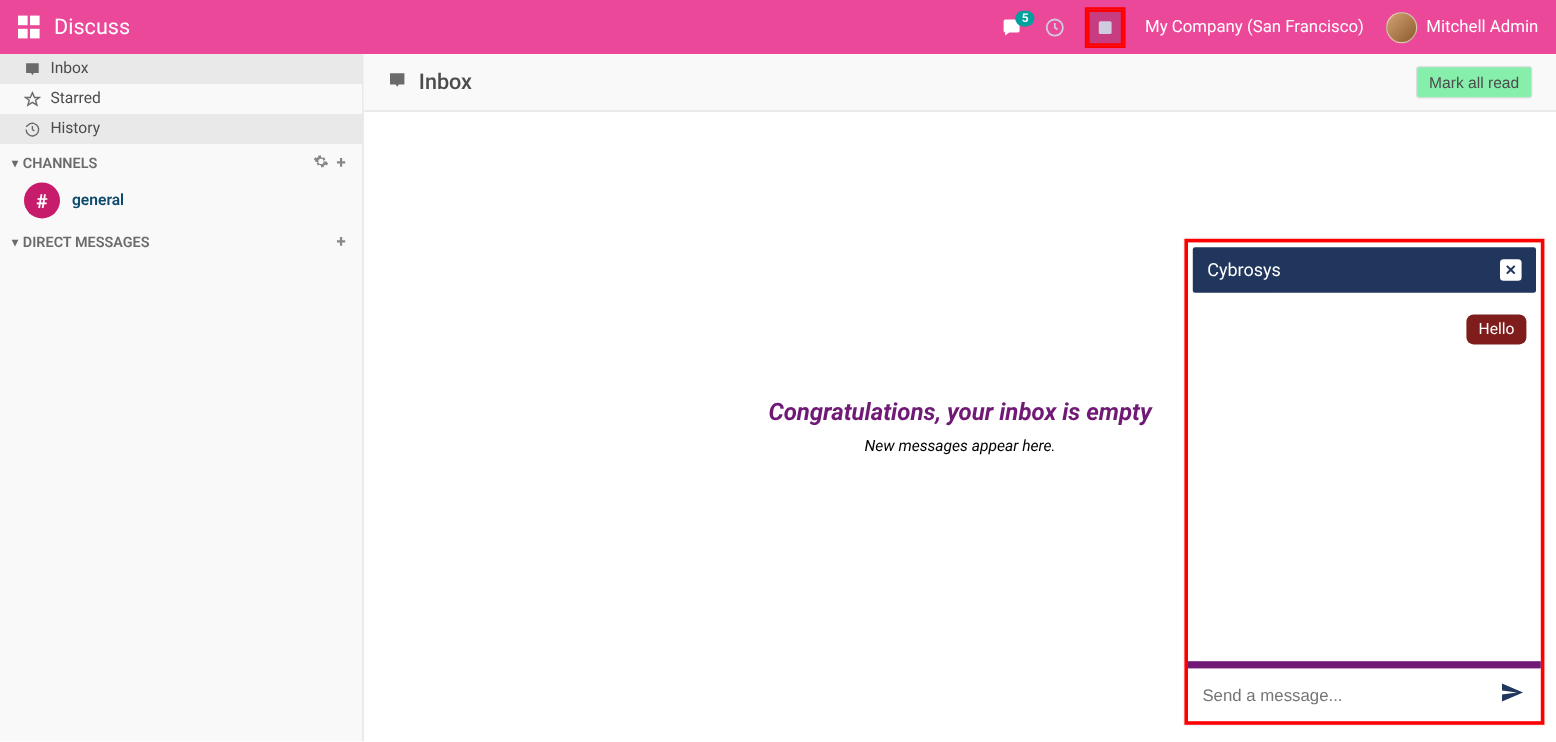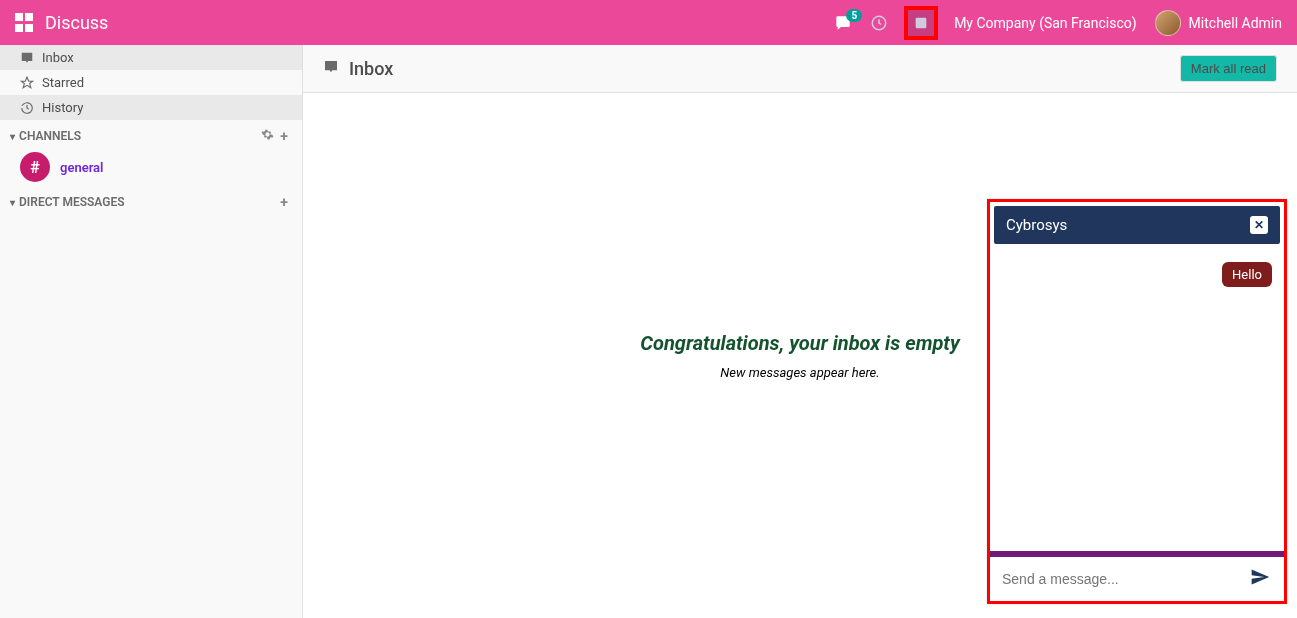--- a/index.html
+++ b/index.html
@@ -30,30 +30,30 @@
     .nav-icon { width: 14px; height: 14px; display: inline-flex; align-items: center; justify-content: center; color: #6b6b6b; }
     
     .section-header { display: flex; align-items: center; padding: 8px 14px 4px 10px; font-size: 12px; color: #6b6b6b; font-weight: 600; }
     .section-header .caret { margin-right: 4px; font-size: 10px; }
     .section-header .sh-title { flex: 1; }
     .section-header .sh-actions { display: flex; gap: 6px; color: #888; }
     .section-actions-only-plus { margin-left: auto; color: #888; }
     
     .channel-item { display: flex; align-items: center; gap: 10px; padding: 4px 20px; cursor: pointer; }
     .channel-avatar { width: 30px; height: 30px; border-radius: 50%; background: #c71c6c; display: flex; align-items: center; justify-content: center; color: #fff; font-weight: bold; font-size: 16px; }
-    .channel-name { font-size: 13px; font-weight: 600; color: #6d28d9; }
+    .channel-name { font-size: 13px; font-weight: 600; color: #0c4a6e; }
     
     .main { flex: 1; display: flex; flex-direction: column; }
     .main-header { display: flex; align-items: center; padding: 10px 20px; border-bottom: 1px solid #e0e0e0; background: #f9f9f9; }
     .main-header .inbox-icon { color: #6b6b6b; margin-right: 10px; }
     .main-title { font-size: 18px; font-weight: 500; color: #4c4c4c; flex: 1; }
-    .mark-read { background: #14b8a6; border: 1px solid #dedede; color: #4c4c4c; padding: 5px 10px; font-size: 13px; cursor: pointer; border-radius: 3px; }
+    .mark-read { background: #86efac; border: 1px solid #dedede; color: #4c4c4c; padding: 5px 10px; font-size: 13px; cursor: pointer; border-radius: 3px; }
     
     .content { flex: 1; display: flex; align-items: center; justify-content: center; flex-direction: column; color: #6b6b6b; }
-    .content h2 { font-style: italic; font-size: 20px; font-weight: 700; color: #14532d; margin-bottom: 10px; }
+    .content h2 { font-style: italic; font-size: 20px; font-weight: 700; color: #701a75; margin-bottom: 10px; }
     .content p { font-style: italic; font-size: 13px; color: #000000; }
     
     .chat-window { position: absolute; right: 10px; bottom: 14px; width: 300px; height: 405px; background: #fff; border: 3px solid #ff0000; display: flex; flex-direction: column; box-shadow: 0 0 0 1px rgba(0,0,0,.05); }
     .chat-header { background: #20365c; color: #fff; padding: 10px 12px; display: flex; align-items: center; justify-content: space-between; margin: 4px; border-radius: 2px; }
     .chat-header-title { font-size: 15px; }
     .chat-close { width: 18px; height: 18px; background: #fff; color: #20365c; border-radius: 3px; display: flex; align-items: center; justify-content: center; font-size: 12px; font-weight: bold; cursor: pointer; }
     .chat-body { flex: 1; padding: 12px; overflow: auto; position: relative; }
     .chat-msg { background: #7f1d1d; color: #fff; padding: 5px 10px; border-radius: 6px; font-size: 13px; position: absolute; top: 14px; right: 12px; }
     .chat-input-row { border-top: 6px solid #701a75; display: flex; align-items: center; padding: 10px 12px; }
     .chat-input { flex: 1; border: none; outline: none; font-size: 14px; color: #6b6b6b; }

